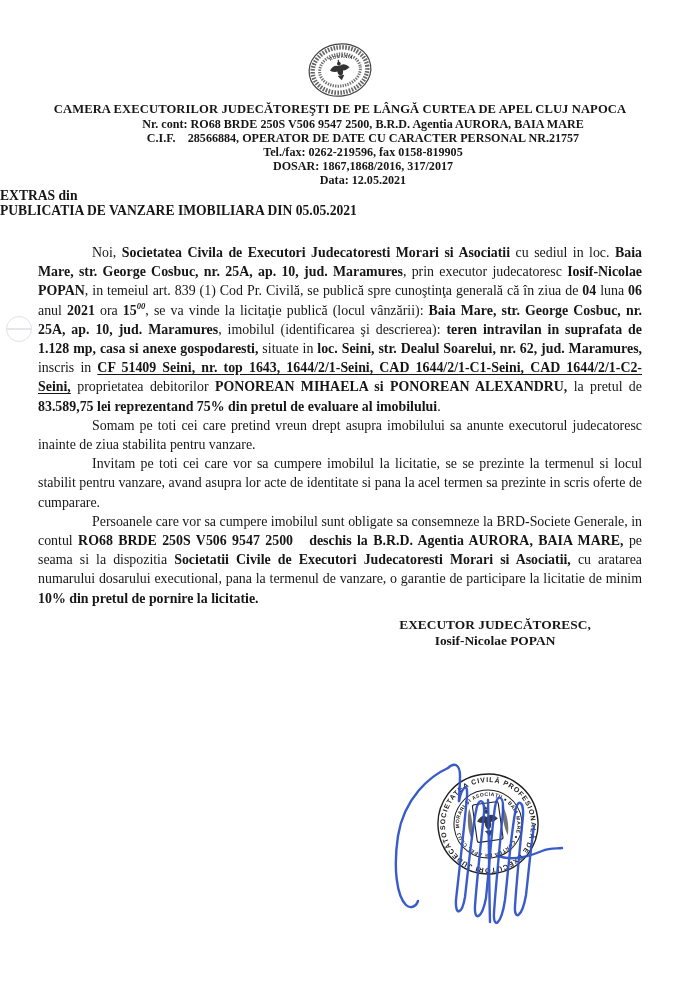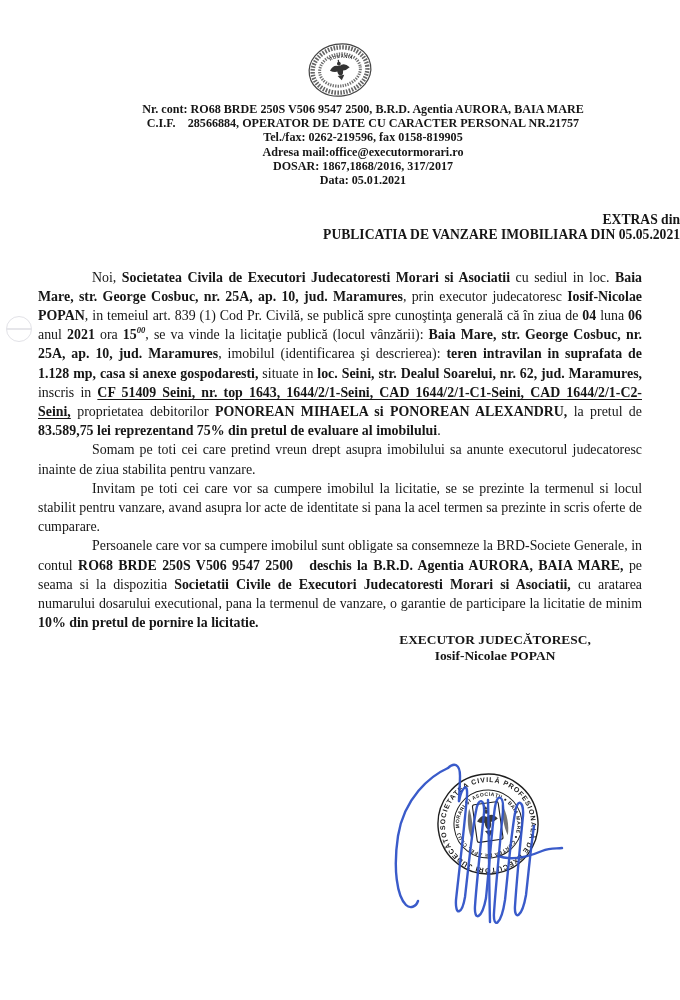--- a/index.html
+++ b/index.html
@@ -19,33 +19,33 @@
     border:1.5px solid #e2e2e7;
     background:linear-gradient(to bottom, transparent 46%, #e6e6ea 46%, #e6e6ea 54%, transparent 54%);
   }
   
   .doc-header { text-align:center; padding-top:38px; }
   .seal-wrap { height:64px; }
   .hl { font-weight:bold; }
   .hl-lg { font-size:12.6px; line-height:14.6px; letter-spacing:0.1px; }
   .hl-sm { font-size:12.1px; line-height:14.2px;padding-left:46px; }
   
-  .doc-title { text-align:right; margin-top:25px; font-weight:bold; font-size:13.6px; line-height:15.2px; }
+  .doc-title { text-align:left; font-weight:bold; font-size:13.6px; line-height:15.2px; }
   
   .doc-body {
     margin:25px 38px 0 38px;
     font-size:13.9px; line-height:19.2px;
     text-align:justify;
   }
   .doc-body p { margin:0; text-indent:54px; }
   .doc-body .u { text-decoration:underline; text-underline-offset:2px; }
   .doc-body sup { font-size:0.62em; vertical-align:super; line-height:0;font-style:italic; }
   
   .sig-block {
-    margin-left:340px; width:310px;
+    margin-top:9px; margin-left:340px; width:310px;
     text-align:center; font-weight:bold;
     font-size:13.4px; line-height:16px;
   }
   
   .overlay { position:absolute; left:0; top:0; width:680px; height:1000px; pointer-events:none; }
   .stamp-text { font-family:"Liberation Sans", sans-serif; font-weight:bold; fill:#1c1c1c; }
 </style>
 </head>
 <body>
 
@@ -69,26 +69,26 @@
           <g fill="#343434">
             <circle cx="340" cy="64.5" r="1.9"></circle>
             <rect x="339.4" y="60.8" width="1.2" height="2.4"></rect>
             <path d="M 330,70 Q 335,63.5 340,67.5 Q 345,63.5 350,70 Q 345,73.5 340,71.5 Q 335,73.5 330,70 Z"></path>
             <ellipse cx="340" cy="71.5" rx="2.9" ry="5"></ellipse>
             <path d="M 336.6,76.5 L 343.4,76.5 L 340,81.5 Z"></path>
           </g>
         </g>
       </svg>
     </div>
+    <div class="hl hl-lg">CAMERA EXECUTORILOR JUDECĂTOREŞTI DE PE LÂNGĂ CURTEA DE APEL CLUJ NAPOCA</div>
     <div class="hl hl-sm">Nr. cont: RO68 BRDE 250S V506 9547 2500, B.R.D. Agentia AURORA, BAIA MARE</div>
     <div class="hl hl-sm">C.I.F.&nbsp;&nbsp;&nbsp;&nbsp;28566884, OPERATOR DE DATE CU CARACTER PERSONAL NR.21757</div>
     <div class="hl hl-sm">Tel./fax: 0262-219596, fax 0158-819905</div>
-    <div class="hl hl-sm">Adresa mail:office@executormorari.ro</div>
     <div class="hl hl-sm">DOSAR: 1867,1868/2016, 317/2017</div>
-    <div class="hl hl-sm">Data: 05.01.2021</div>
+    <div class="hl hl-sm">Data: 12.05.2021</div>
   </div>
 
   <div class="doc-title">
     <div>EXTRAS din</div>
     <div>PUBLICATIA DE VANZARE IMOBILIARA DIN 05.05.2021</div>
   </div>
 
   <div class="doc-body">
     <p><span>Noi, </span><span style="font-weight: bold;">Societatea Civila de Executori Judecatoresti Morari si Asociatii</span><span> cu sediul in loc. </span><span style="font-weight: bold;">Baia Mare, str. George Cosbuc, nr. 25A, ap. 10, jud. Maramures</span><span>, prin executor judecatoresc </span><span style="font-weight: bold;">Iosif-Nicolae POPAN</span><span>, in temeiul art. 839 (1) Cod Pr. Civilă, se publică spre cunoştinţa generală că în ziua de </span><span style="font-weight: bold;">04</span><span> luna </span><span style="font-weight: bold;">06</span><span> anul </span><span style="font-weight: bold;">2021</span><span> ora </span><span style="font-weight: bold;">15</span><sup style="font-weight: bold;">00</sup><span>, se va vinde la licitaţie publică (locul vânzării): </span><span style="font-weight: bold;">Baia Mare, str. George Cosbuc, nr. 25A, ap. 10, jud. Maramures</span><span>, imobilul (identificarea şi descrierea): </span><span style="font-weight: bold;">teren intravilan in suprafata de 1.128 mp, casa si anexe gospodaresti,</span><span> situate in </span><span style="font-weight: bold;">loc. Seini, str. Dealul Soarelui, nr. 62, jud. Maramures,</span><span> inscris in </span><span class="u" style="font-weight: bold;">CF 51409 Seini, nr. top 1643, 1644/2/1-Seini, CAD 1644/2/1-C1-Seini, CAD 1644/2/1-C2-Seini,</span><span> proprietatea debitorilor </span><span style="font-weight: bold;">PONOREAN MIHAELA si PONOREAN ALEXANDRU,</span><span> la pretul de </span><span style="font-weight: bold;">83.589,75 lei reprezentand 75% din pretul de evaluare al imobilului</span><span>.</span></p>
     <p>Somam pe toti cei care pretind vreun drept asupra imobilului sa anunte executorul judecatoresc inainte de ziua stabilita pentru vanzare.</p>

